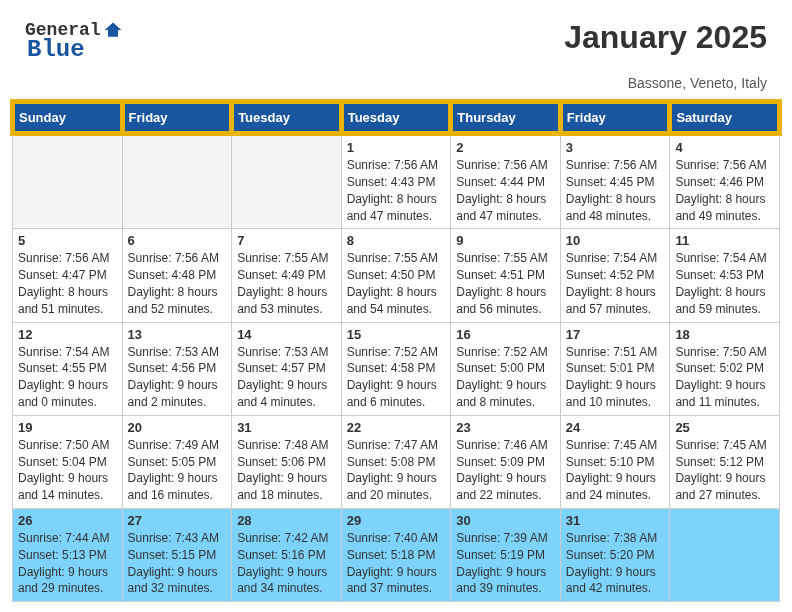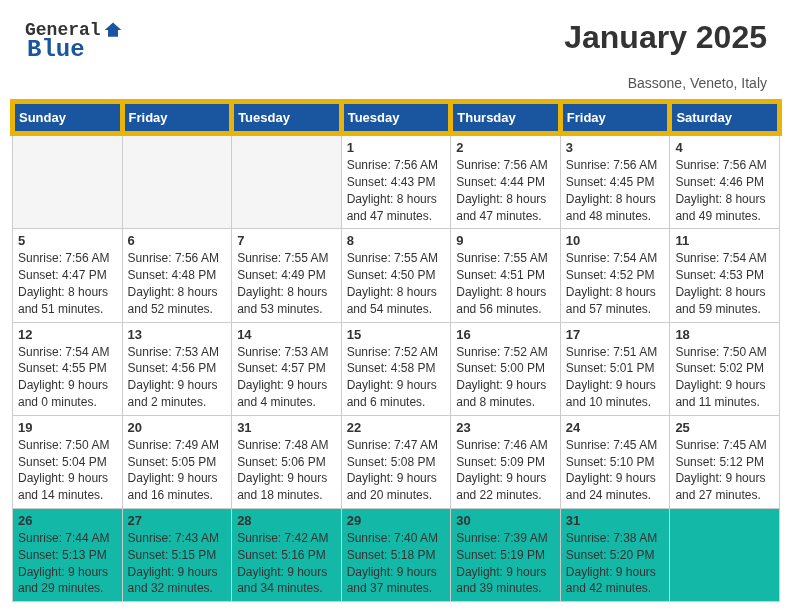--- a/index.html
+++ b/index.html
@@ -71,21 +71,21 @@
       padding: 4px 5px;
       width: calc(100% / 7);
       min-height: 80px;
       height: 88px;
       background: #fff;
     }
     .calendar-table td.empty {
       background: #f5f5f5;
     }
     .calendar-table tr:last-child td {
-      background: #14b8a6;
+      background: #7dd3fc;
     }
     .day-number {
       font-size: 13px;
       font-weight: bold;
       color: #333;
       display: block;
       margin-bottom: 2px;
     }
     .day-info {
       font-size: 12px;

